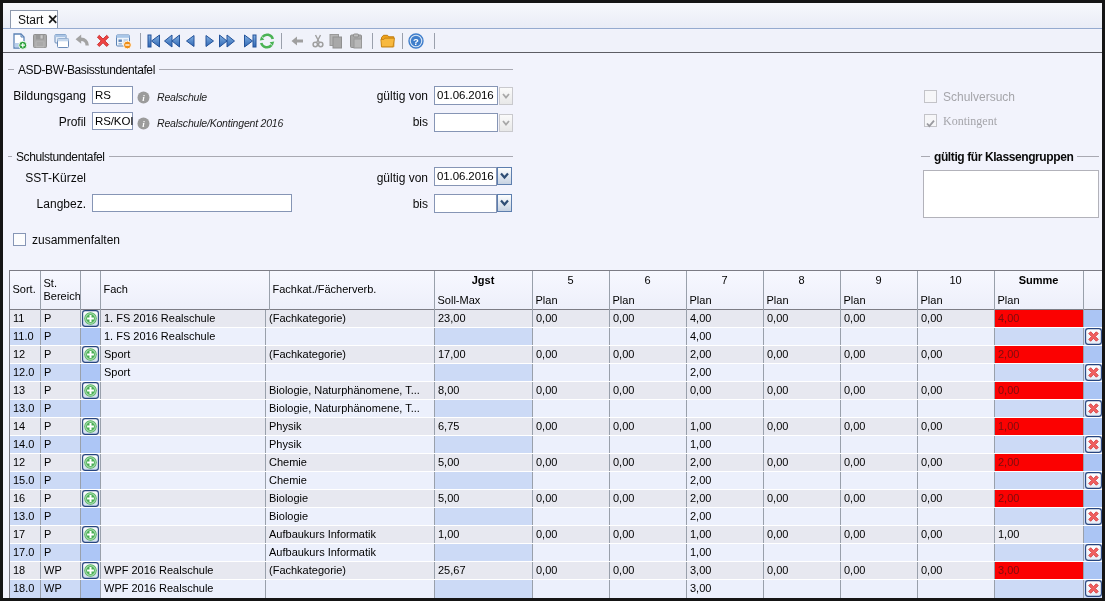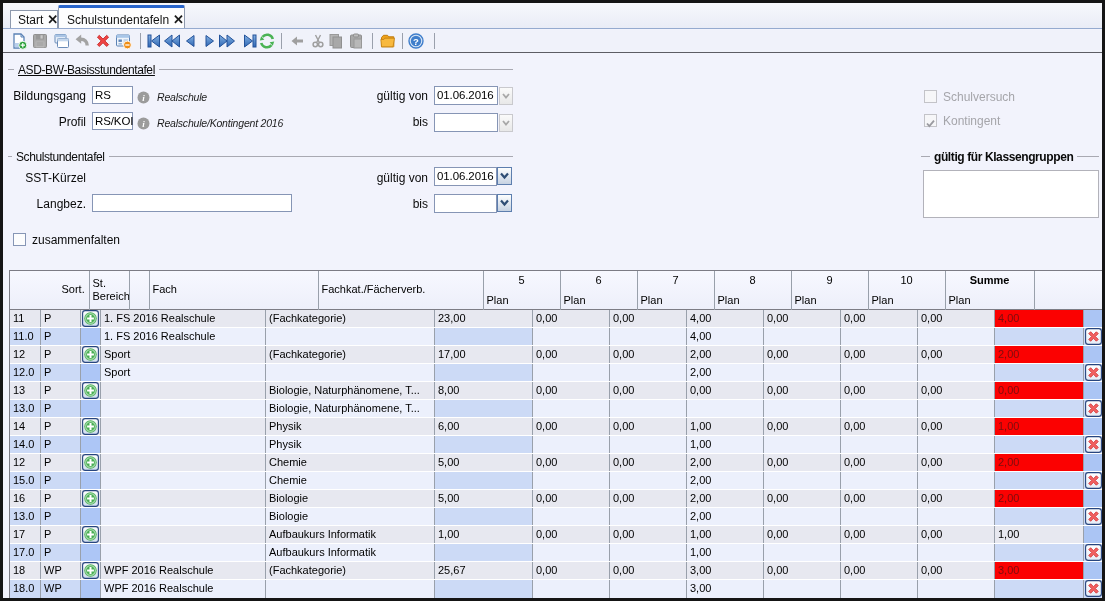--- a/index.html
+++ b/index.html
@@ -33,21 +33,20 @@
 .hdr{background:linear-gradient(#f7f8ff,#edeffa);border-bottom:1px solid #7c7c85;height:39px;justify-content:center;}
 .hc{flex:none;border-right:1px solid #99a0ab;font-size:11px;color:#000;padding-left:3px;overflow:hidden;}
 .r{height:18px;border-bottom:1px solid #fff;}
 .r:last-child{border-bottom:none;}
 </style></head><body>
 <div class="win">
 
 <div class="frame"></div>
 <div class="tabbar"></div>
 <div class="tab" style="left:10px;top:10px;width:48px;height:18px;padding:1px 0 0 7px;">Start<span class="x">✕</span></div>
-<div class="tab" style="left:58px;top:5px;width:127px;height:23px;padding:4px 0 0 8px;border-top:3px solid #2a66cc;border-radius:2px 2px 0 0;">Schulstundentafeln<span class="x">✕</span></div>
 <div class="toolbar">
 <svg class="ticon" style="left:10px" width="18" height="18" viewBox="0 0 18 18">
         <path d="M4 2h7l3 3v11H4z" fill="#fff" stroke="#5b82b5" stroke-width="1.3"></path>
         <path d="M11 2l3 3h-3z" fill="#cddcf0" stroke="#5b82b5"></path>
         <rect x="4.7" y="11" width="8.6" height="4.3" fill="#b9cfeb"></rect>
         <circle cx="12.8" cy="13.2" r="4" fill="#2ba13a" stroke="#fff" stroke-width="0.9"></circle>
         <path d="M12.8 11v4.4M10.6 13.2H15" stroke="#fff" stroke-width="1.2"></path>
       </svg>
 <svg class="ticon" style="left:31px" width="18" height="18" viewBox="0 0 18 18">
         <rect x="2.5" y="2.5" width="13" height="13" rx="1" fill="#a9a9a9" stroke="#8f8f8f"></rect>
@@ -133,21 +132,21 @@
       </svg>
 <div class="tsep" style="left:402px"></div>
 <svg class="ticon" style="left:407px" width="18" height="18" viewBox="0 0 18 18">
         <circle cx="9" cy="9" r="7" fill="#d8e6f5" stroke="#3f7ecb" stroke-width="1.4"></circle>
         <circle cx="9" cy="9" r="5.2" fill="#3f7ecb"></circle>
         <text x="9" y="12.6" font-size="9.5" font-weight="bold" fill="#fff" text-anchor="middle" font-family="Liberation Sans">?</text>
       </svg>
 <div class="tsep" style="left:434px"></div>
 </div>
 <div class="fs" style="left:8px;top:69px;width:505px;"></div>
-<div class="fslabel" style="left:14px;top:63px;text-decoration:underline;">ASD-BW-Basisstundentafel</div>
+<div class="fslabel" style="left:14px;top:63px;">ASD-BW-Basisstundentafel</div>
 <div class="lbl" style="left:0px;top:89px;width:86px;">Bildungsgang</div>
 <div class="inp" style="left:92px;top:86px;width:41px;height:18px;">RS</div>
 <svg class="abs" style="left:137px;top:91px" width="13" height="13">
       <circle cx="6.5" cy="6.5" r="6" fill="#9b9b9b"></circle>
       <text x="6.5" y="9.8" font-size="9" font-weight="bold" font-style="italic" fill="#fff" text-anchor="middle" font-family="Liberation Serif">i</text>
     </svg>
 <div class="italic" style="left:157px;top:91px;">Realschule</div>
 <div class="lbl" style="left:300px;top:89px;width:128px;">gültig von</div>
 <div class="inp" style="left:434px;top:86px;width:64px;height:19px;">01.06.2016</div>
 <div class="ddd" style="left:499px;top:87px;"><svg width="12" height="16" viewBox="0 0 12 16">
@@ -163,21 +162,21 @@
 <div class="lbl" style="left:300px;top:115px;width:128px;">bis</div>
 <div class="inp" style="left:434px;top:113px;width:64px;height:19px;"></div>
 <div class="ddd" style="left:499px;top:114px;"><svg width="12" height="16" viewBox="0 0 12 16">
         <path d="M3 6l3 3.5L9 6" fill="none" stroke="#a8a8a8" stroke-width="1.8"></path>
       </svg></div>
 <div class="cb-dis" style="left:924px;top:90px;"></div>
 <div class="lbl-dis" style="left:943px;top:90px;">Schulversuch</div>
 <div class="cb-dis" style="left:924px;top:114px;"><svg width="11" height="11" viewBox="0 0 11 11">
         <path d="M2 5.5l2.4 2.6L9 2.6" fill="none" stroke="#9a9aa0" stroke-width="1.8"></path>
       </svg></div>
-<div class="lbl-dis" style="left:943px;top:114px;">Kontingent</div>
+<div class="lbl-dis" style="left:943px;top:114px;font-family:Liberation Serif, serif;">Kontingent</div>
 <div class="fs" style="left:8px;top:156px;width:505px;"></div>
 <div class="fslabel" style="left:12px;top:150px;">Schulstundentafel</div>
 <div class="lbl" style="left:0px;top:171px;width:86px;">SST-Kürzel</div>
 <div class="lbl" style="left:300px;top:171px;width:128px;">gültig von</div>
 <div class="inp" style="left:434px;top:167px;width:63px;height:19px;">01.06.2016</div>
 <div class="dde" style="left:497px;top:167px;"><svg width="13" height="16" viewBox="0 0 13 16">
         <path d="M3 5.5l3.5 4L10 5.5" fill="none" stroke="#2e4d74" stroke-width="2.2"></path>
       </svg></div>
 <div class="lbl" style="left:0px;top:197px;width:86px;">Langbez.</div>
 <div class="inp" style="left:92px;top:194px;width:200px;height:18px;"></div>
@@ -207,20 +206,24 @@
         </linearGradient>
       </defs>
     </svg>
 <div class="tbl">
 <div class="trow hdr">
 <div class="hc" style="width:31px;height:39px;padding-top:12px;">Sort.</div>
 <div class="hc" style="width:40px;height:39px;padding-top:6px;line-height:13px;">St.<br>Bereich</div>
 <div class="hc" style="width:20px;height:39px;padding-top:12px;"></div>
 <div class="hc" style="width:169px;height:39px;padding-top:12px;">Fach</div>
 <div class="hc" style="width:165px;height:39px;padding-top:12px;">Fachkat./Fächerverb.</div>
+<div class="hc" style="width:98px;height:39px;padding:0;">
+          <div style="height:20px;text-align:center;padding-top:3px;font-weight:bold;">Jgst</div>
+          <div style="height:19px;padding:3px 0 0 3px;">Soll-Max</div>
+        </div>
 <div class="hc" style="width:77px;height:39px;padding:0;">
           <div style="height:20px;text-align:center;padding-top:3px;">5</div>
           <div style="height:19px;padding:3px 0 0 3px;">Plan</div>
         </div>
 <div class="hc" style="width:77px;height:39px;padding:0;">
           <div style="height:20px;text-align:center;padding-top:3px;">6</div>
           <div style="height:19px;padding:3px 0 0 3px;">Plan</div>
         </div>
 <div class="hc" style="width:77px;height:39px;padding:0;">
           <div style="height:20px;text-align:center;padding-top:3px;">7</div>
@@ -382,21 +385,21 @@
 <div class="c" style="width:20px;background:#e7e8f0;position:relative;">
           <svg width="17" height="17" viewBox="0 0 17 17" style="position:absolute;left:1px;top:0px">
             <rect x="0.6" y="0.6" width="15.8" height="15.8" rx="2.6" fill="url(#gb)" stroke="#27457e" stroke-width="1.1"></rect>
             <circle cx="8.5" cy="8.5" r="6.2" fill="#49ae54"></circle>
             <circle cx="8.5" cy="8.5" r="4.9" fill="none" stroke="#a2d8a7" stroke-width="1.2"></circle>
             <path d="M8.5 5.1v6.8M5.1 8.5h6.8" stroke="#fff" stroke-width="2"></path>
           </svg>
         </div>
 <div class="c" style="width:165px;background:#e7e8f0"></div>
 <div class="c" style="width:169px;background:#e7e8f0">Physik</div>
-<div class="c" style="width:98px;background:#e7e8f0">6,00</div>
+<div class="c" style="width:98px;background:#e7e8f0">6,75</div>
 <div class="c" style="width:77px;background:#e7e8f0">0,00</div>
 <div class="c" style="width:77px;background:#e7e8f0">0,00</div>
 <div class="c" style="width:77px;background:#e7e8f0">1,00</div>
 <div class="c" style="width:77px;background:#e7e8f0">0,00</div>
 <div class="c" style="width:77px;background:#e7e8f0">0,00</div>
 <div class="c" style="width:77px;background:#e7e8f0">0,00</div>
 <div class="c" style="width:89px;background:#fb0101;color:#7c0e0e;">1,00</div>
 <div class="c" style="width:19px;background:#abc5f4;border-right:none;"></div>
 </div>
 <div class="trow r">

